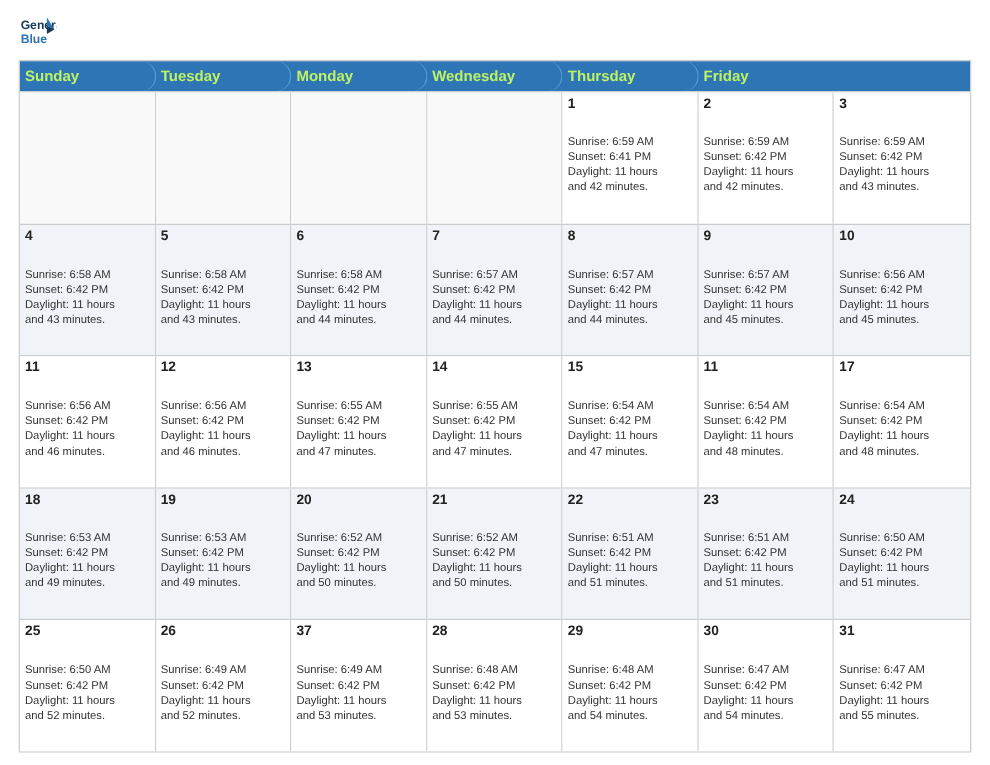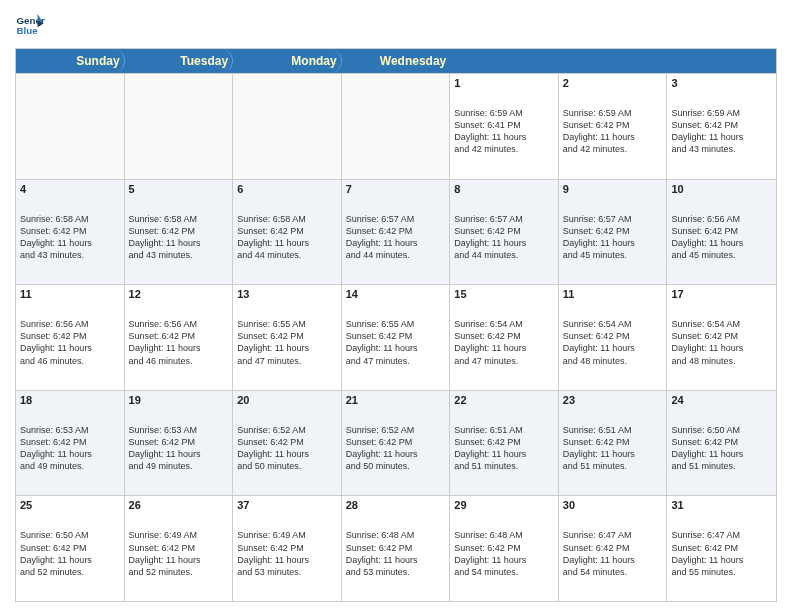--- a/index.html
+++ b/index.html
@@ -49,25 +49,25 @@
       display: flex;
       flex-direction: column;
       border: 1px solid #ccc;
     }
     .cal-header {
       display: grid;
       grid-template-columns: repeat(7, 1fr);
       background: #2e75b6;
     }
     .cal-header-cell {
-      color: #fef9c3;
+      color: #bef264;
       font-size: 12px;
       font-weight: bold;
       padding: 5px 4px;
-      text-align: right;
+      text-align: left;
       border-right: 1px solid #5a9fd4;
       border-radius: 12px;
     }
     .cal-header-cell:last-child { border-right: none; }
     .cal-body {
       flex: 1;
       display: flex;
       flex-direction: column;
     }
     .cal-row {
@@ -118,20 +118,22 @@
       <div class="title-location"></div>
     </div>
   </div>
 
   <div class="calendar">
     <div class="cal-header">
     <div class="cal-header-cell">Sunday</div>
         <div class="cal-header-cell">Tuesday</div>
         <div class="cal-header-cell">Monday</div>
         <div class="cal-header-cell">Wednesday</div>
+        <div class="cal-header-cell">Thursday</div>
+        <div class="cal-header-cell">Friday</div>
       </div>
     <div class="cal-body">
     <div class="cal-row">
           <div class="cal-cell empty"></div>
           <div class="cal-cell empty"></div>
           <div class="cal-cell empty"></div>
           <div class="cal-cell empty"></div>
           <div class="cal-cell">
             <div class="day-num">1</div>
             <div class="cell-info" style="white-space: pre-line;">Sunrise: 6:59 AM

